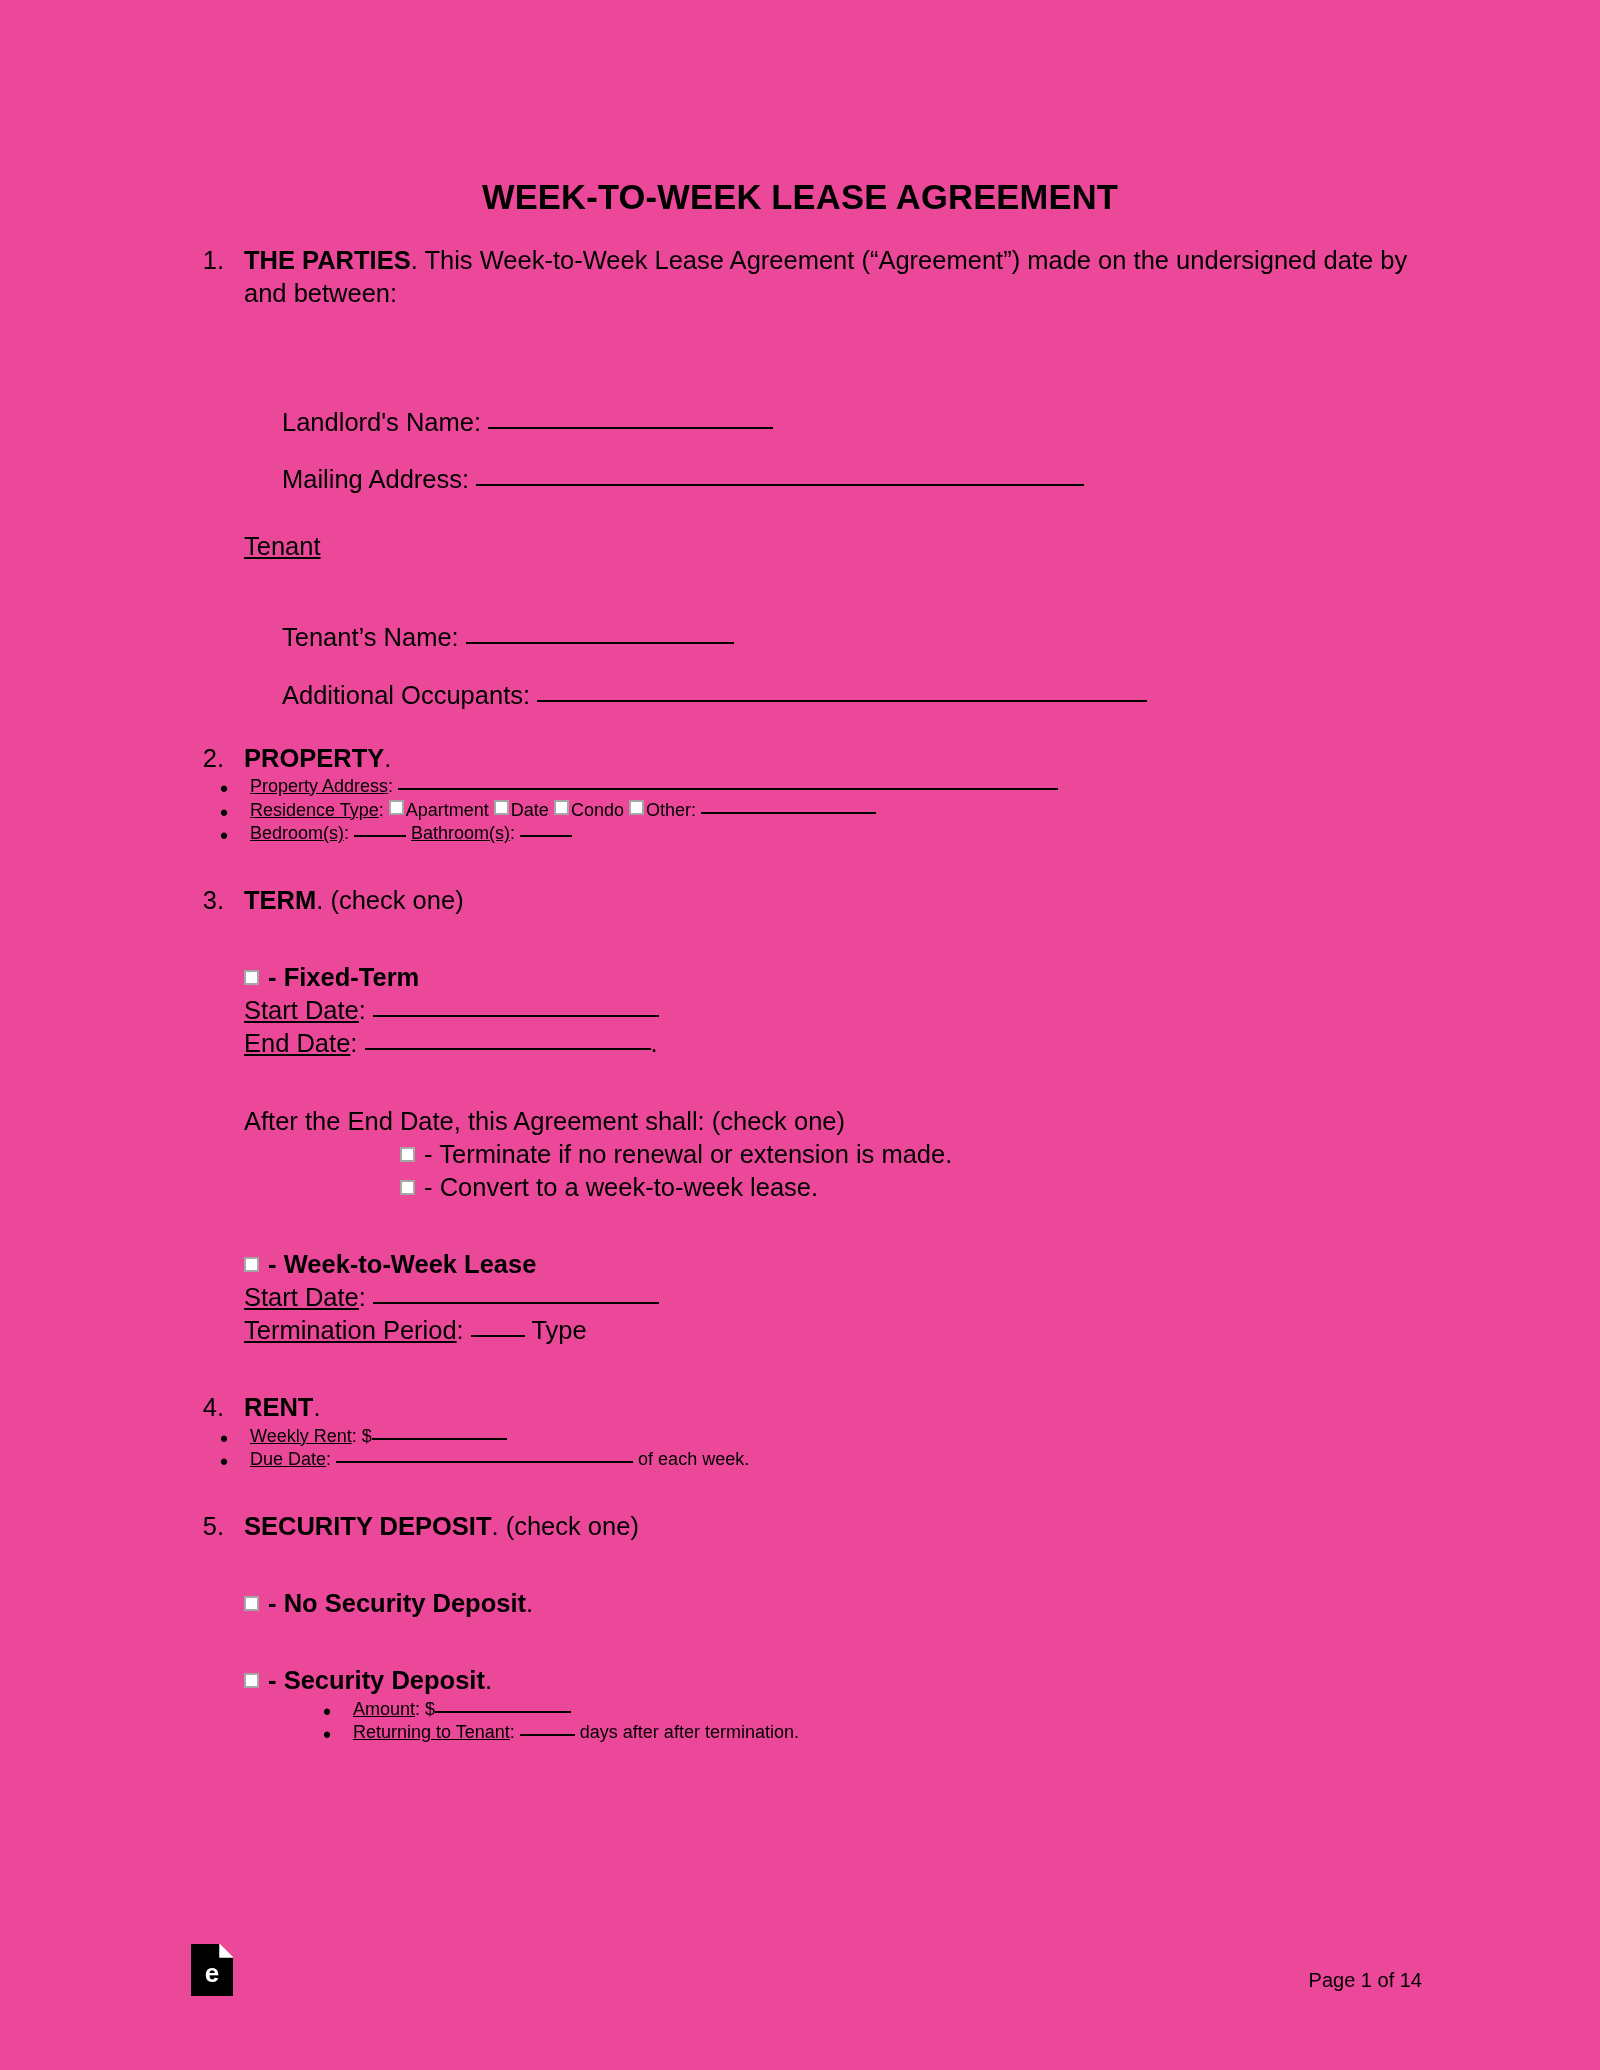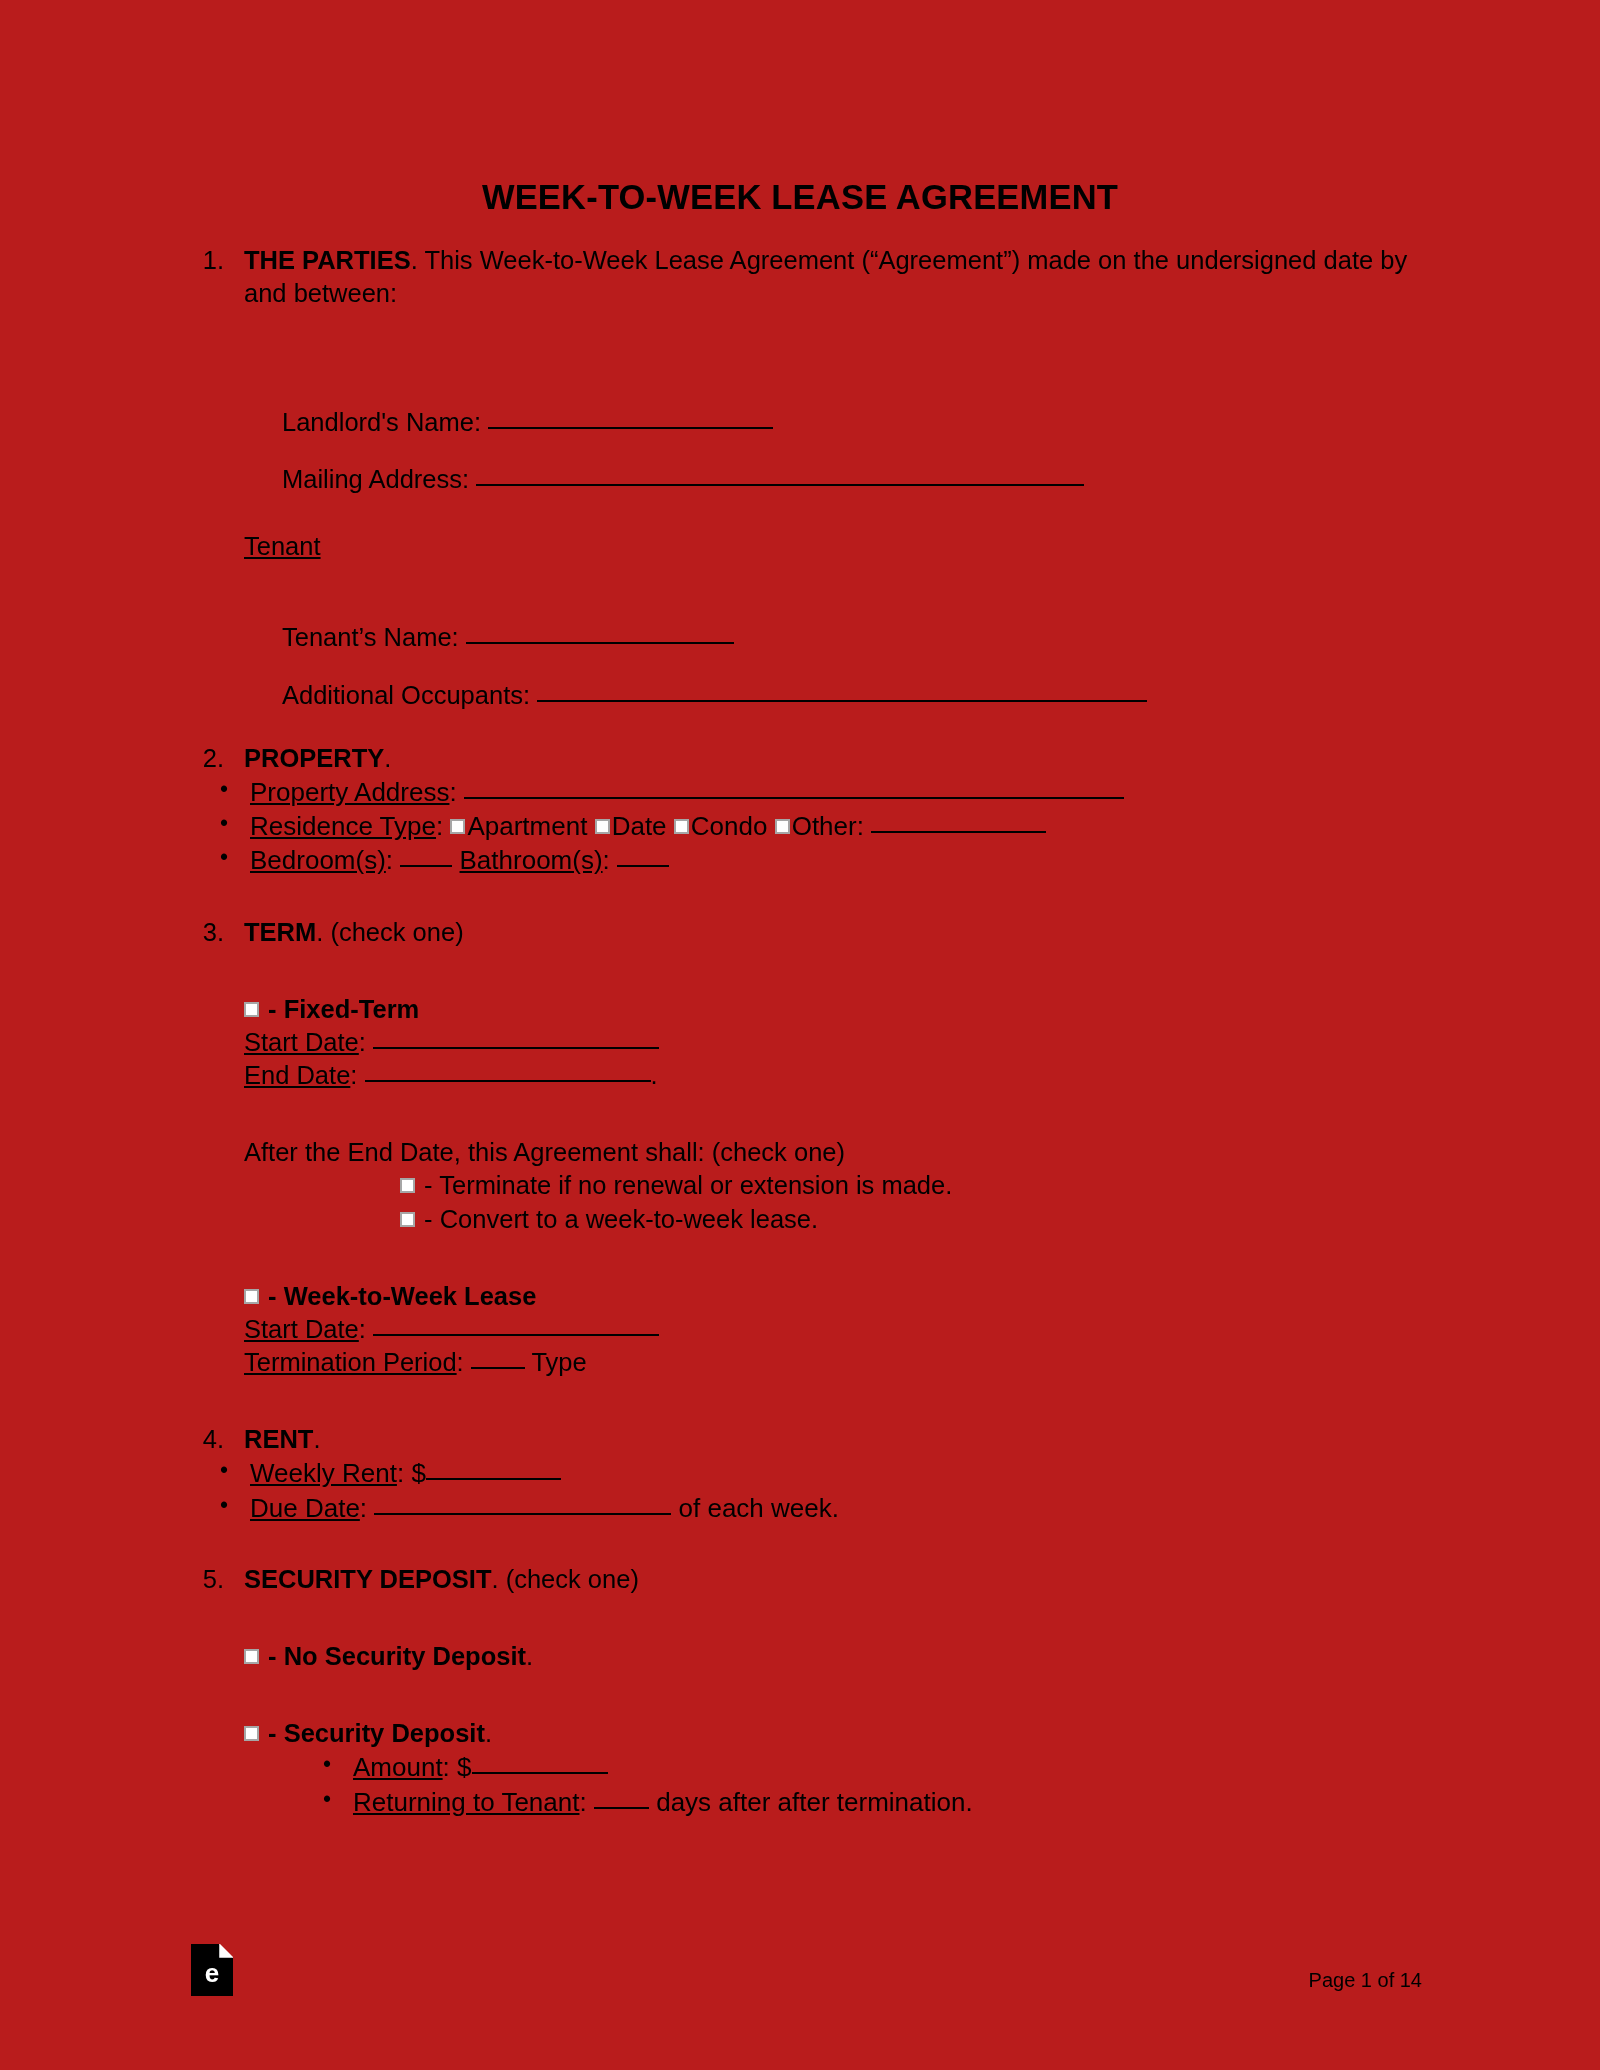--- a/index.html
+++ b/index.html
@@ -8,21 +8,21 @@
     background: #ffffff;
   }
   body {
     font-family: "Liberation Sans", sans-serif;
     color: #000000;
   }
   .page {
     position: relative;
     width: 1600px;
     height: 2070px;
-    background: #b91c1c;
+    background: #ec4899;
     box-sizing: border-box;
     padding: 0;
     overflow: hidden;
   }
   .content {
     position: absolute;
     left: 178px;
     top: 0;
     width: 1244px;
   }
@@ -69,21 +69,21 @@
 
   
   ul.bul {
     list-style: none;
     margin: 0;
     padding: 0;
   }
   ul.bul > li {
     position: relative;
     padding-left: 72px;
-    font-size: 26px;
+    font-size: 18px;
     line-height: 1.32;
   }
   ul.bul > li::before {
     content: "\2022";
     position: absolute;
     left: 42px;
     top: -1px;
     font-size: 23px;
   }
   ul.bul.deep > li { padding-left: 175px; }

